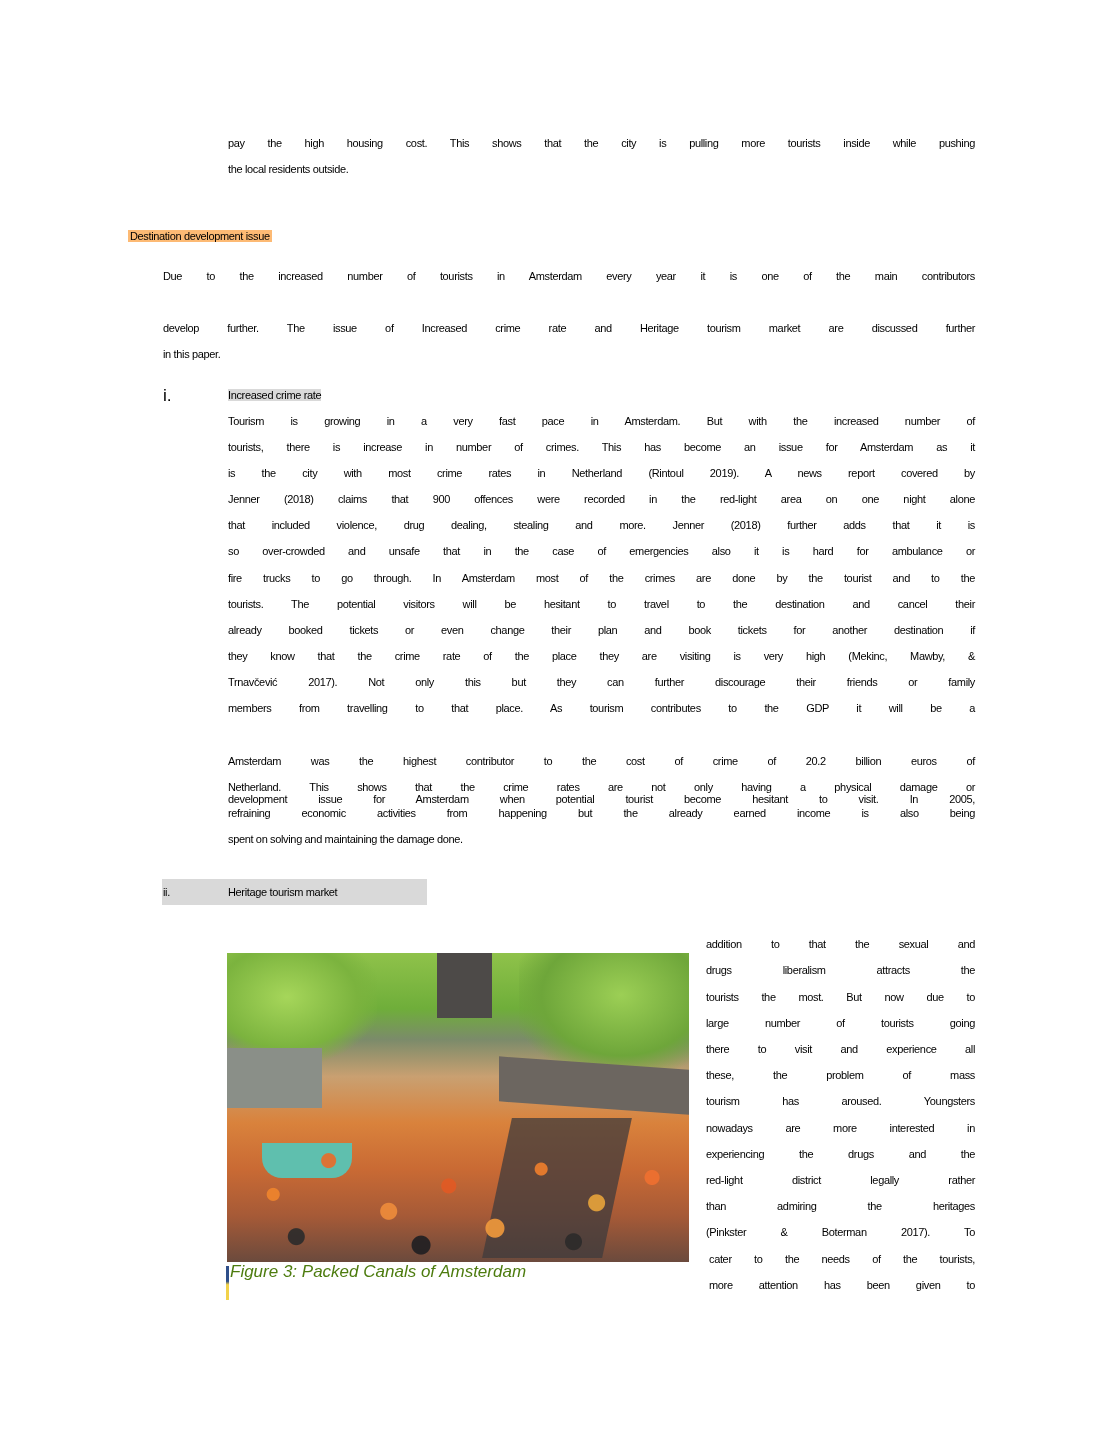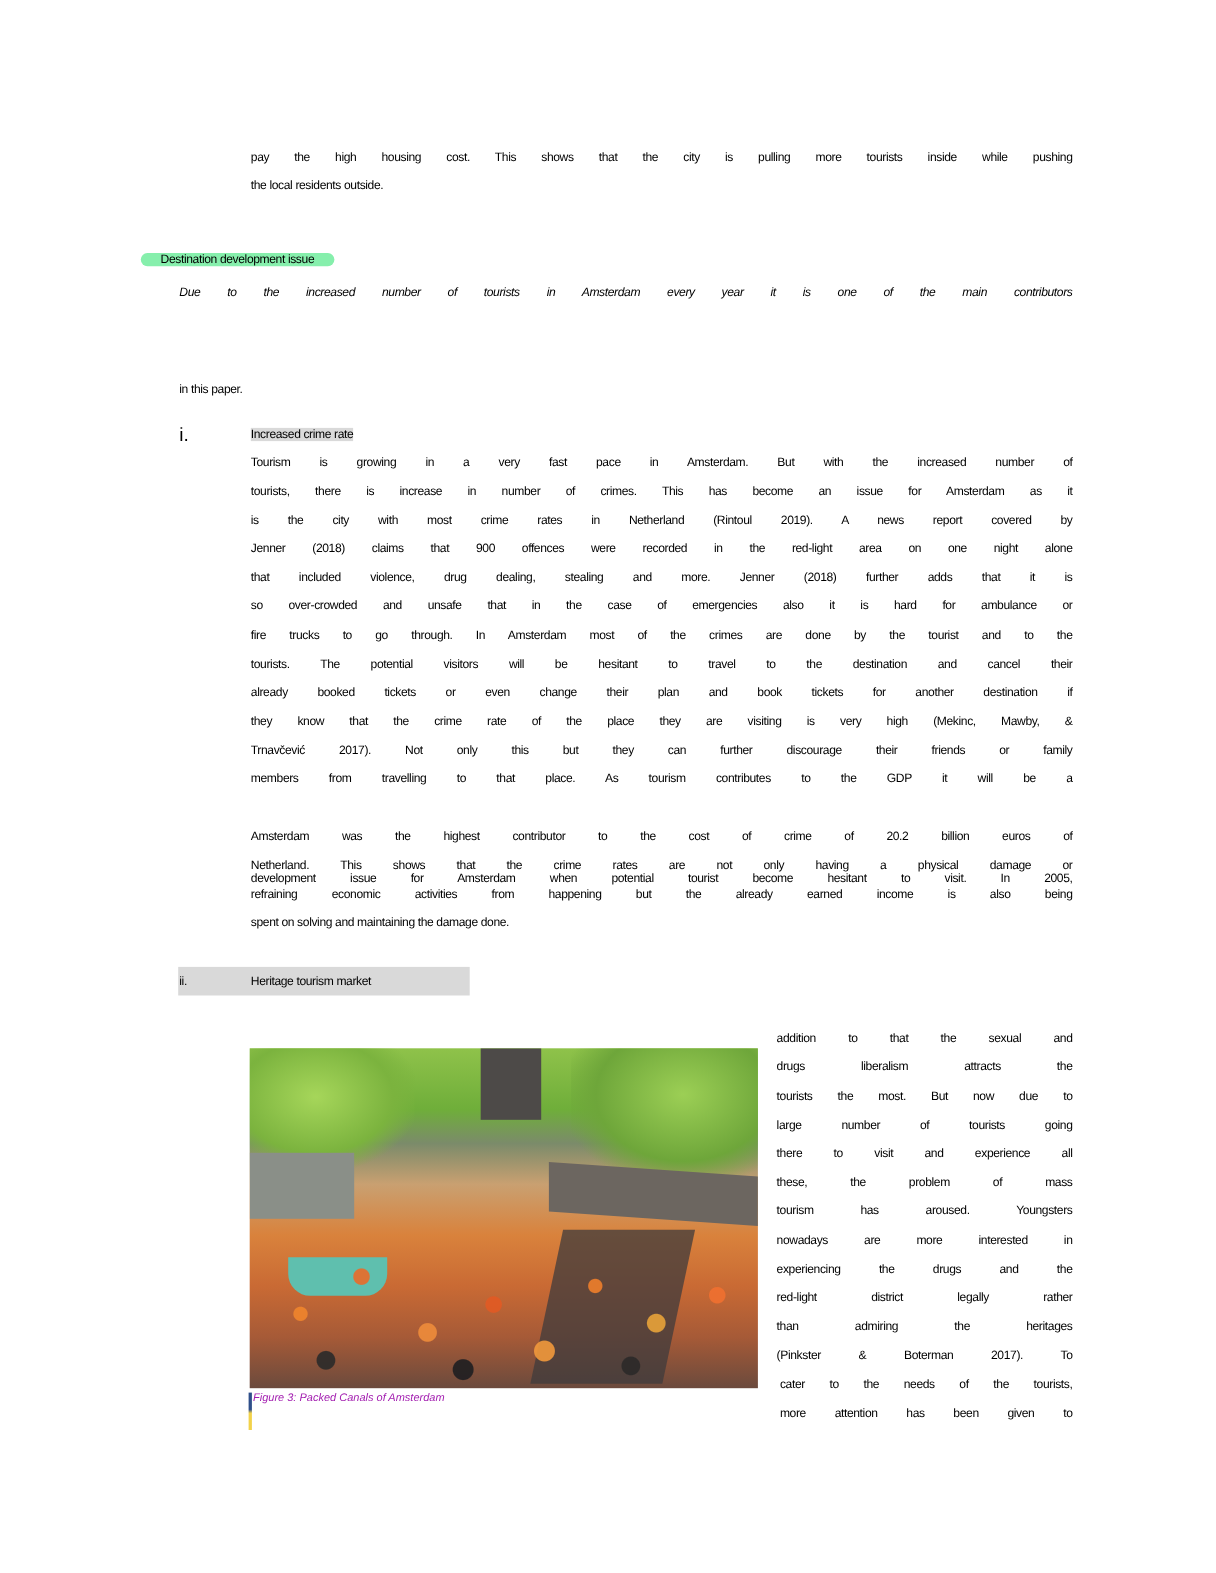--- a/index.html
+++ b/index.html
@@ -2,21 +2,21 @@
 <html><head>
   <meta charset="utf-8">
   <style>
     html, body { margin: 0; padding: 0; background: #ffffff; }
     body { width: 1105px; height: 1430px; position: relative; overflow: hidden;
            font-family: "Liberation Sans", "DejaVu Sans", sans-serif; color: #000; }
     .page { position: absolute; left: 0; top: 0; width: 1105px; height: 1430px; background: #fff; }
     .line { position: absolute; font-size: 11px; line-height: 26px; white-space: nowrap;
             letter-spacing: -0.35px; }
     .just { text-align: justify; text-align-last: justify; white-space: normal; }
-    .hl-yellow { background: #86efac; padding: 0 18px; border-radius: 10px; }
+    .hl-yellow { background: #fdba74; padding: 0 2px; }
     .hl-gray { background: #d9d9d9; }
     .numeral { position: absolute; font-size: 17.4px; line-height: 26px; }
     .photo { position: absolute; left: 227px; top: 953px; width: 462px; height: 309px; overflow: hidden;
              background: linear-gradient(180deg, #8fc24a 0%, #6fae3a 18%, #7b8b6a 28%, #c9a071 40%, #d9823c 55%, #c96a34 70%, #a65a37 85%, #6b4a3d 100%); }
     .photo .trees-l { position:absolute; left:0; top:0; width:150px; height:110px; background: radial-gradient(ellipse at 40% 40%, #a6d65a 0%, #7bb33e 55%, rgba(123,179,62,0) 75%); }
     .photo .trees-r { position:absolute; right:0; top:0; width:170px; height:120px; background: radial-gradient(ellipse at 60% 35%, #9ccf55 0%, #6ea63a 55%, rgba(110,166,58,0) 78%); }
     .photo .building { position:absolute; left:210px; top:0; width:55px; height:65px; background:#4d4a48; }
     .photo .houseboat-l { position:absolute; left:0; top:95px; width:95px; height:60px; background:#8a8f88; }
     .photo .houseboat-r { position:absolute; right:0; top:110px; width:190px; height:45px; background:#6c6660; transform: skewY(4deg); }
     .photo .boat-green { position:absolute; left:35px; top:190px; width:90px; height:35px; background:#5fbfae; border-radius: 0 0 20px 20px; }
@@ -28,38 +28,39 @@
                radial-gradient(circle at 35% 70%, #ef8c3b 0 8px, transparent 9px),
                radial-gradient(circle at 48% 55%, #e25a24 0 7px, transparent 8px),
                radial-gradient(circle at 58% 80%, #f29a3c 0 9px, transparent 10px),
                radial-gradient(circle at 68% 45%, #f07f2c 0 6px, transparent 7px),
                radial-gradient(circle at 80% 65%, #e8a43a 0 8px, transparent 9px),
                radial-gradient(circle at 92% 50%, #f07030 0 7px, transparent 8px),
                radial-gradient(circle at 15% 85%, #2b2b2b 0 8px, transparent 9px),
                radial-gradient(circle at 42% 90%, #1f1f22 0 9px, transparent 10px),
                radial-gradient(circle at 75% 88%, #2c2a2a 0 8px, transparent 9px);
              opacity: .9; }
-    .caption { position: absolute; left: 230px; top: 1263px; font-size: 10px; line-height: 18px;
-               font-style: italic; color: #a21caf; white-space: nowrap; }
+    .caption { position: absolute; left: 230px; top: 1263px; font-size: 17px; line-height: 18px;
+               font-style: italic; color: #4d7c0f; white-space: nowrap; }
     .caption-mark { position:absolute; left:226px; top:1266px; width:3px; height:34px;
                     background: linear-gradient(180deg, #2f4f8a 0%, #2f4f8a 45%, #f2d24a 55%, #f2d24a 100%); }
   </style>
 </head>
 <body>
 
 <div class="page">
 
   <div class="line just" style="left:228px; top:130px; width:747px;">pay the high housing cost. This shows that the city is pulling more tourists inside while pushing</div>
   <div class="line" style="left:228px; top:156px;">the local residents outside.</div>
 
   <div class="line" style="left:128px; top:223px;">
     <span class="hl-yellow">Destination development issue</span>
   </div>
 
-  <div class="line just" style="left:163px; top:253px; width:812px;font-style:italic;">Due to the increased number of tourists in Amsterdam every year it is one of the main contributors</div>
+  <div class="line just" style="left:163px; top:263px; width:812px;">Due to the increased number of tourists in Amsterdam every year it is one of the main contributors</div>
+  <div class="line just" style="left:163px; top:315px; width:812px;">develop further. The issue of Increased crime rate and Heritage tourism market are discussed further</div>
   <div class="line" style="left:163px; top:341px;">in this paper.</div>
 
   <div class="numeral" style="left:163px; top:382px;">i.</div>
   <div class="line" style="left:228px; top:382px;">
     <span class="hl-gray">Increased crime rate</span>
   </div>
 
   <div>
     <div class="line just" style="left:228px; top:408px; width:747px;">Tourism is growing in a very fast pace in Amsterdam. But with the increased number of</div>
     <div class="line just" style="left:228px; top:434px; width:747px;">tourists, there is increase in number of crimes. This has become an issue for Amsterdam as it</div>

